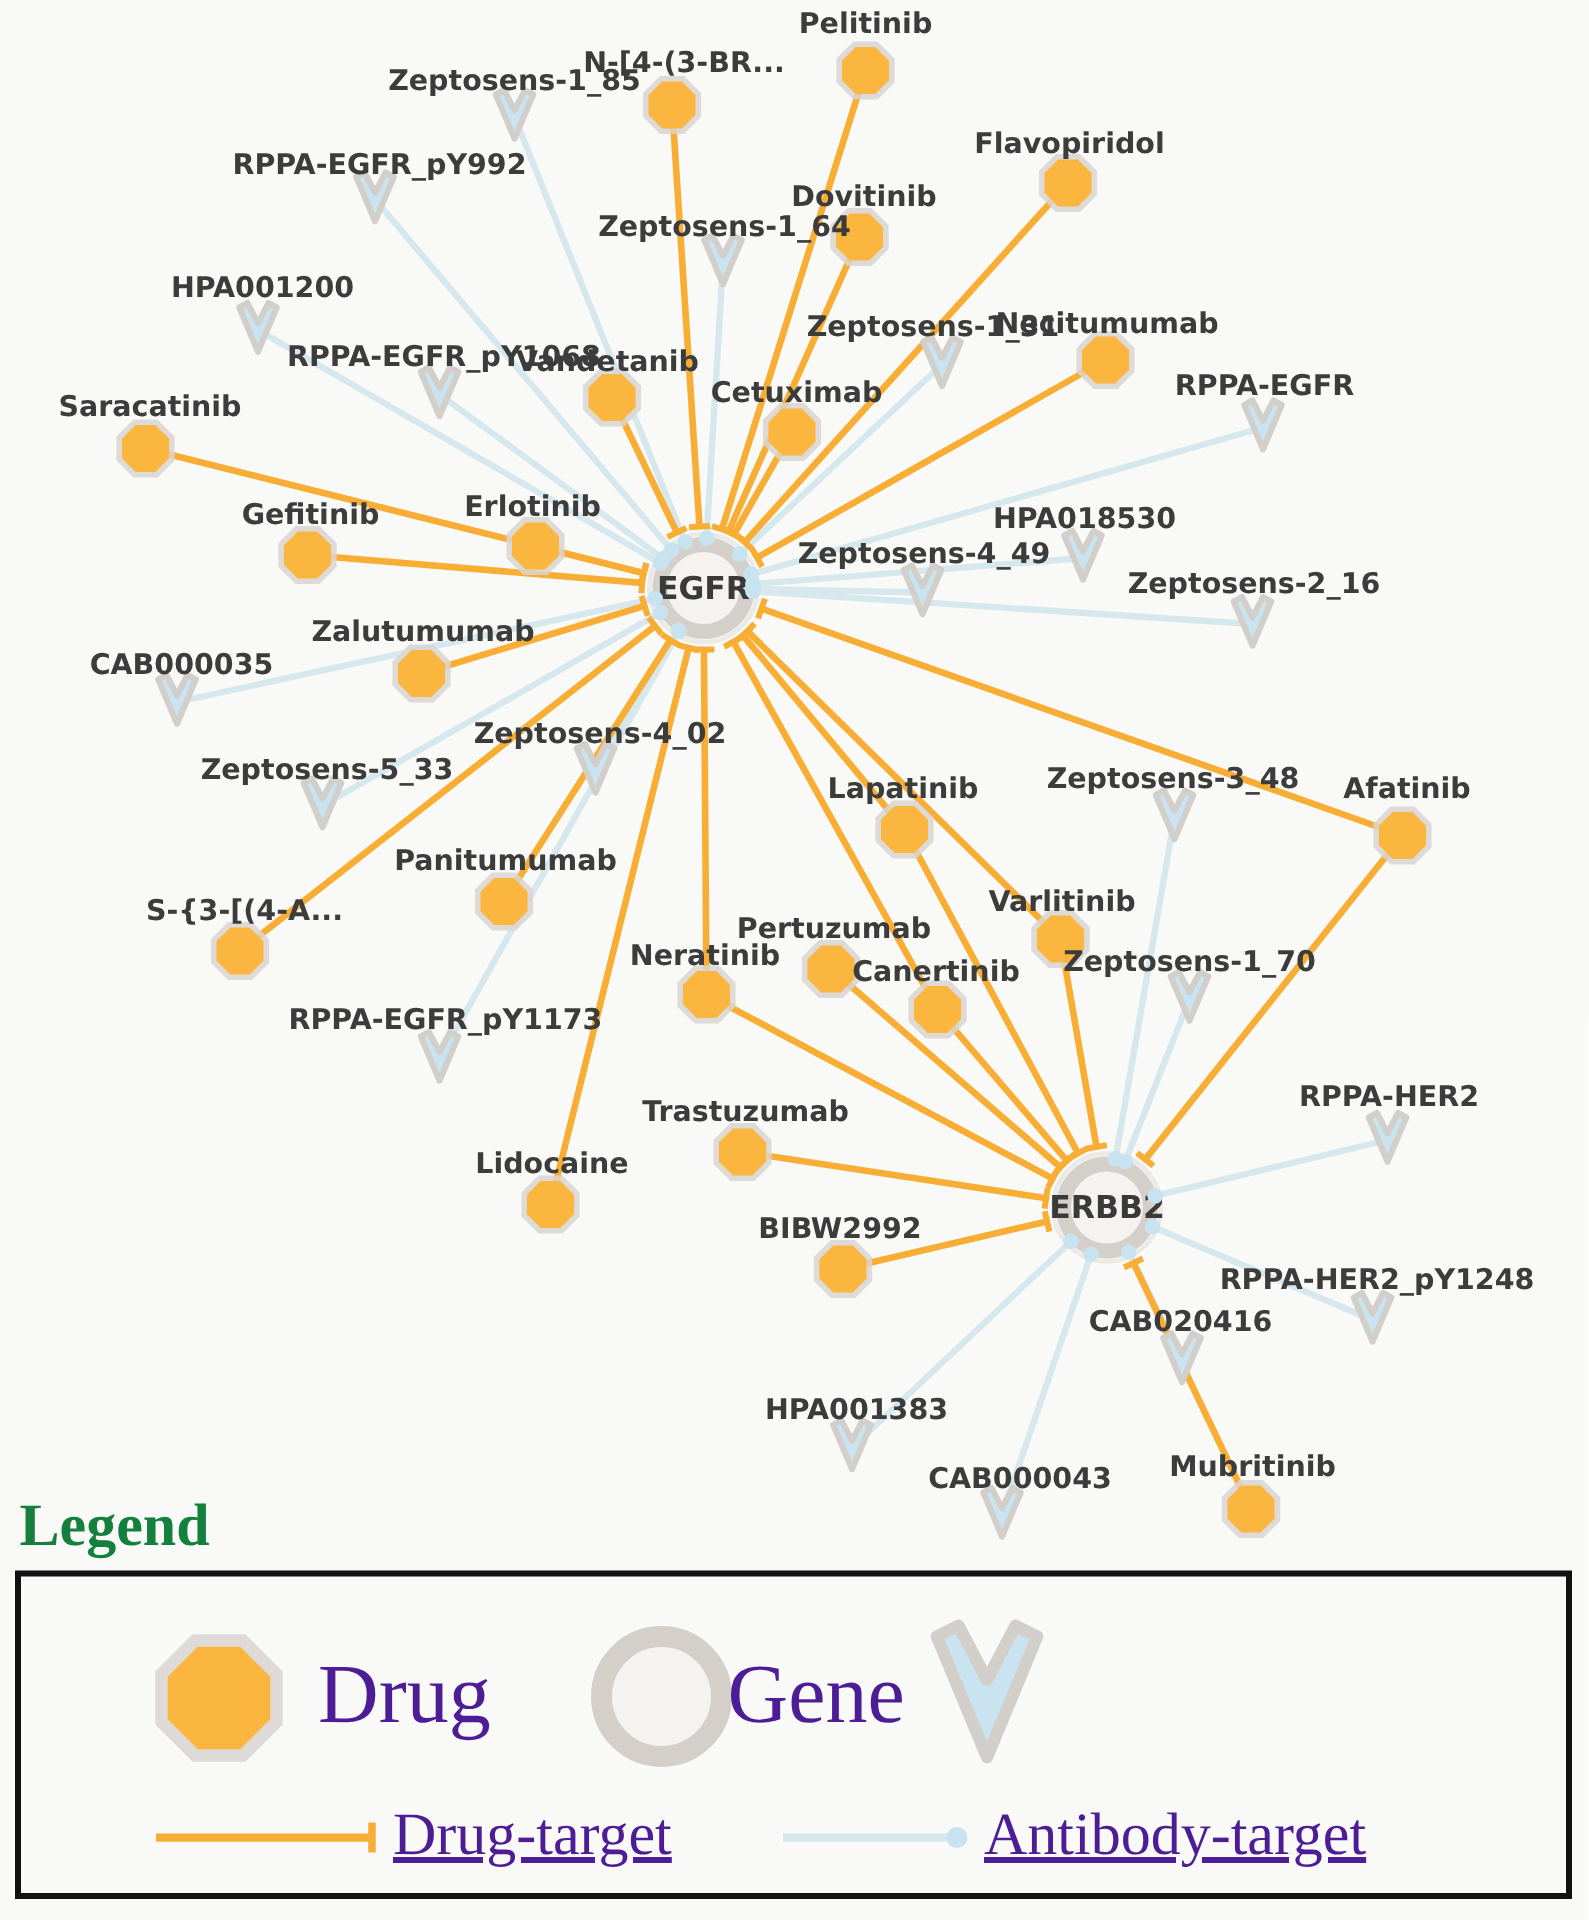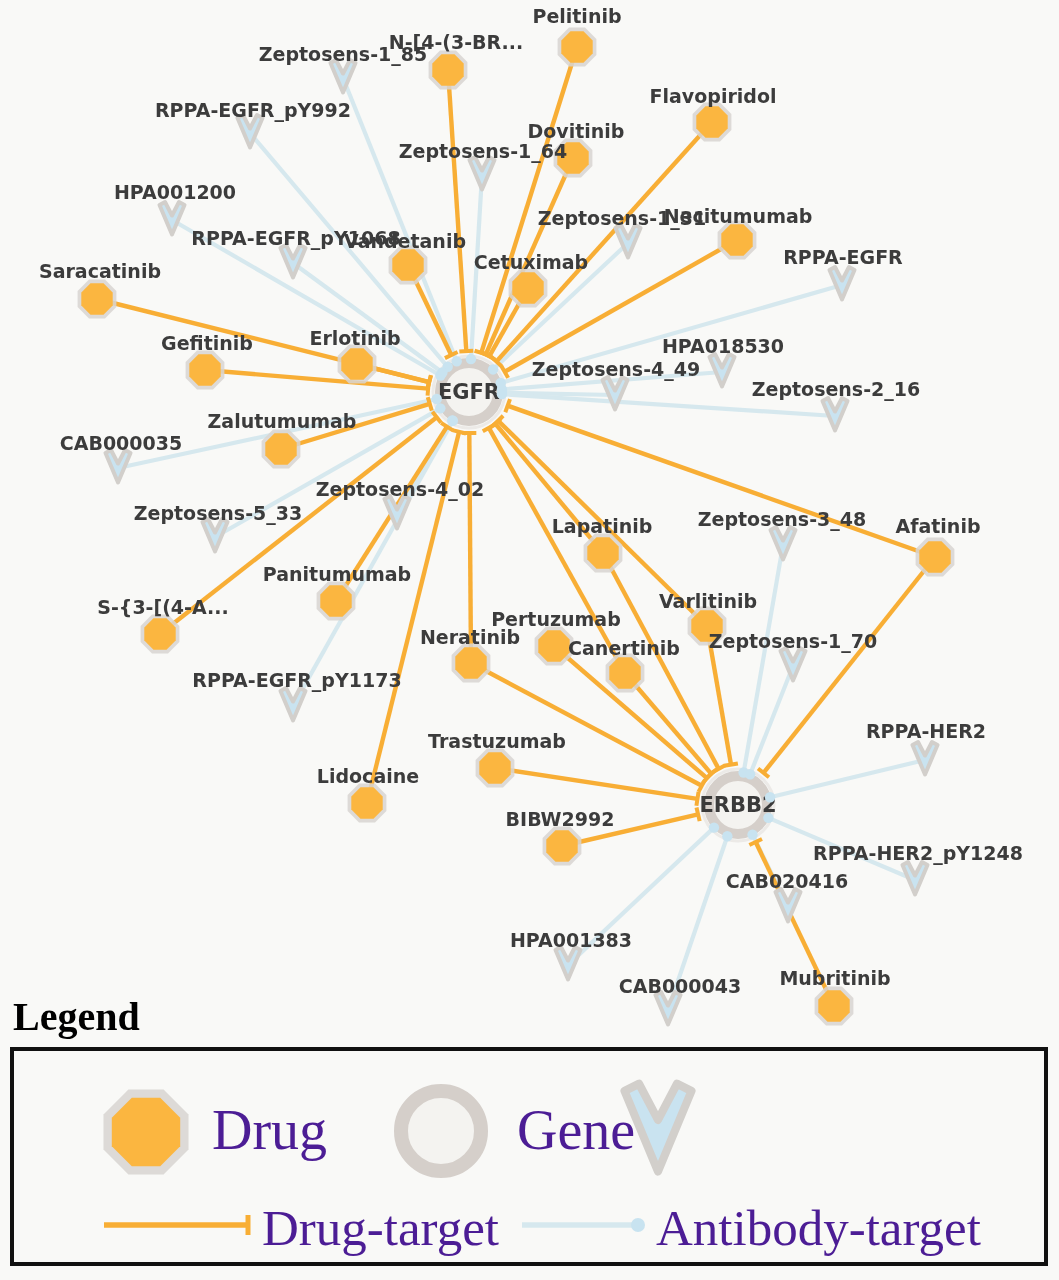--- a/index.html
+++ b/index.html
@@ -8,30 +8,30 @@
     width:1059px;height:1280px;
     background:#F9F9F7;
     overflow:hidden;
     font-family:"DejaVu Sans",sans-serif;
   }
   #network{position:absolute;left:0;top:0;}
   .nlabel{font:700 19px "DejaVu Sans",sans-serif;fill:#3C3C3C;}
   .glabel{font:700 21px "DejaVu Sans",sans-serif;fill:#3A3A3A;}
   .legend-title{
     position:absolute;left:13px;top:993px;
-    font:700 40px "Liberation Serif",serif;color:#000000;
+    font:700 40px "Liberation Serif",serif;color:#15803d;
   }
   .legend-box{
     position:absolute;left:10px;top:1047px;width:1030px;height:211px;
     border:4px solid #111;background:#F9F9F7;
   }
   .leg-sym{position:absolute;}
   .leg-label{position:absolute;font-family:"Liberation Serif",serif;color:#4c1d95;white-space:nowrap;}
   .leg-label.row1{font-size:56px;top:1098px;}
-  .leg-label.row2{font-size:51px;top:1199px;}
+  .leg-label.row2{font-size:40px;top:1199px;text-decoration:underline;}
 </style>
 </head>
 <body>
 
 <div class="stage">
 
   <svg id="network" width="1059" height="1280" viewBox="0 0 1059 1280">
       <g>
         <line x1="343" y1="78" x2="456.71048200991834" y2="361.37374088185993" stroke="#D6E8EE" stroke-width="4.2"></line>
         <line x1="250" y1="133" x2="447.69263021318346" y2="366.80087317449556" stroke="#D6E8EE" stroke-width="4.2"></line>
@@ -417,21 +417,21 @@
 
   <svg class="leg-sym" style="left:98px;top:1084px" width="96" height="96" viewBox="-48 -48 96 96">
     <polygon points="42.5,17.6 17.6,42.5 -17.6,42.5 -42.5,17.6 -42.5,-17.6 -17.6,-42.5 17.6,-42.5 42.5,-17.6" fill="#D8D5D1" opacity="0.85"></polygon>
     <polygon points="34.2,14.2 14.2,34.2 -14.2,34.2 -34.2,14.2 -34.2,-14.2 -14.2,-34.2 14.2,-34.2 34.2,-14.2" fill="#FBB640"></polygon>
   </svg>
   <div class="leg-label row1" style="left:212px">Drug</div>
 
   <svg class="leg-sym" style="left:392px;top:1082px" width="98" height="98" viewBox="-49 -49 98 98">
     <circle cx="0" cy="0" r="40" fill="#F4F3F0" stroke="#D5CFCA" stroke-width="14"></circle>
   </svg>
-  <div class="leg-label row1" style="left:517px">Gene</div>
+  <div class="leg-label row1" style="left:485px">Gene</div>
 
   <svg class="leg-sym" style="left:620px;top:1078px" width="76" height="102" viewBox="-42 -58 84 110">
     <path d="M -37,-45 L 0,44 L 37,-45 L 21,-53 L 0,-13 L -21,-53 Z" fill="#C9E3F0" stroke="#D2CFCB" stroke-width="9" stroke-linejoin="round"></path>
   </svg>
 
   <svg class="leg-sym" style="left:100px;top:1206px" width="166" height="38" viewBox="0 -19 166 38">
     <line x1="4" y1="0" x2="148" y2="0" stroke="#F8AE35" stroke-width="5.5"></line>
     <line x1="148" y1="-10" x2="148" y2="10" stroke="#F8AE35" stroke-width="5"></line>
   </svg>
   <div class="leg-label row2" style="left:262px">Drug-target</div>

